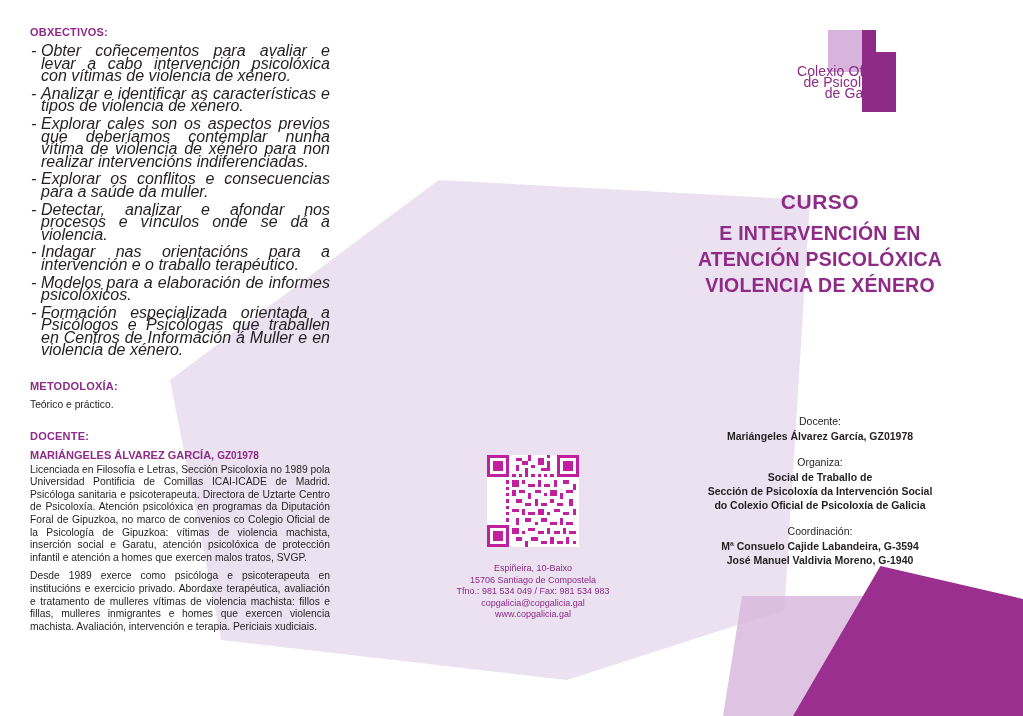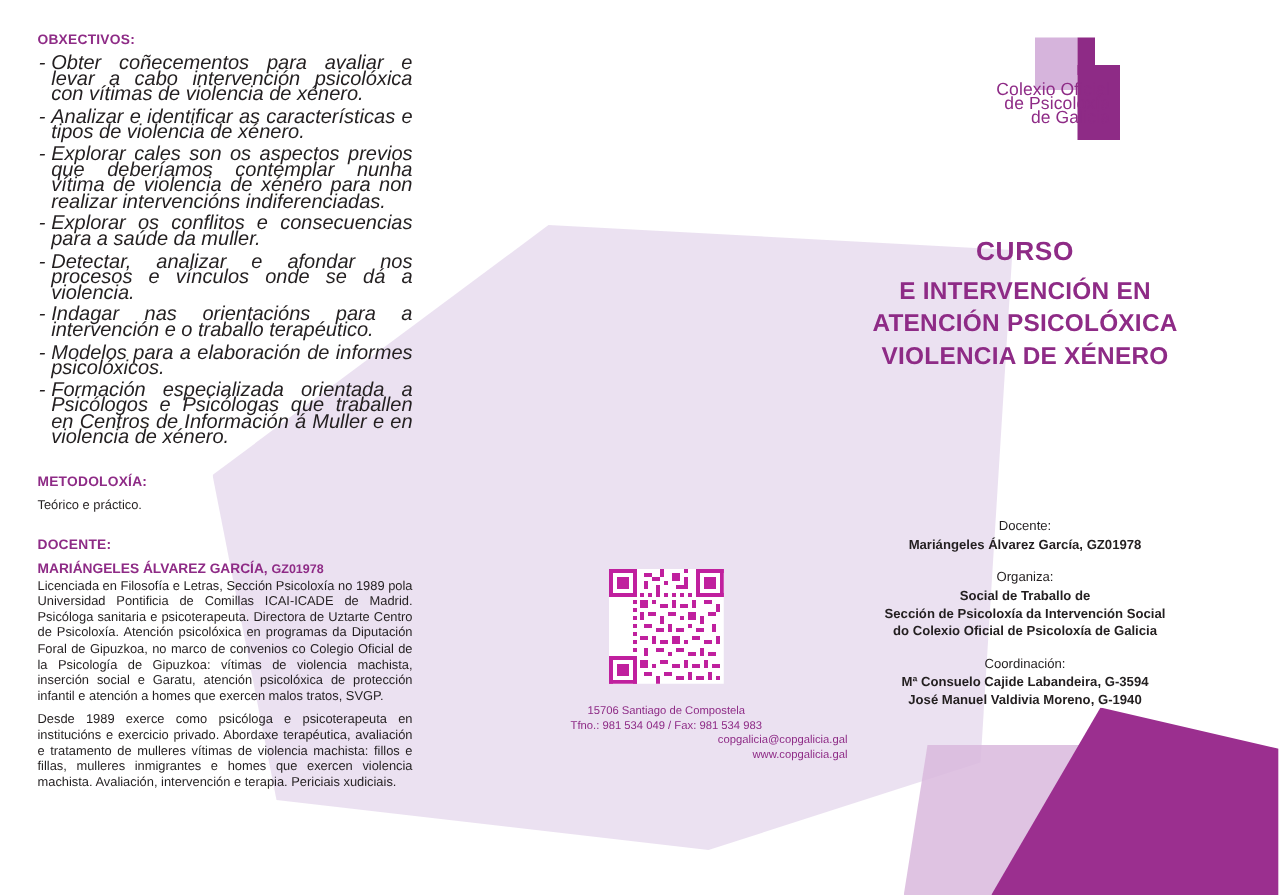--- a/index.html
+++ b/index.html
@@ -233,21 +233,20 @@
     margin: 0 0 4px 0;
   }
   .contact-line {
     color: #8e2b86;
     font-size: 9px;
     line-height: 11.5px;
     margin: 0;
   }
   .contact-line.link {
     text-decoration: none;
-    text-align: right;
   }
 </style>
 </head>
 <body>
 
 <div id="page">
 
   <div class="bg-shape" id="shape-big-light"></div>
   <div class="bg-shape" id="shape-corner-light"></div>
   <div class="bg-shape" id="shape-corner-dark"></div>
@@ -420,19 +419,20 @@
         <rect x="9" y="26" width="2" height="1"></rect>
           <rect x="12" y="27" width="1" height="2"></rect>
         <rect x="14" y="26" width="2" height="1"></rect>
           <rect x="17" y="27" width="2" height="1"></rect>
         <rect x="20" y="26" width="1" height="2"></rect>
           <rect x="22" y="27" width="2" height="1"></rect>
         <rect x="25" y="26" width="1" height="2"></rect>
           <rect x="27" y="27" width="1" height="1"></rect>
       </g>
     </svg>
+    <p class="contact-line">Espiñeira, 10-Baixo</p>
     <p class="contact-line">15706 Santiago de Compostela</p>
     <p class="contact-line">Tfno.: 981 534 049 / Fax: 981 534 983</p>
     <p class="contact-line link">copgalicia@copgalicia.gal</p>
     <p class="contact-line link">www.copgalicia.gal</p>
   </div>
 
 </div>
 
 </body></html>

